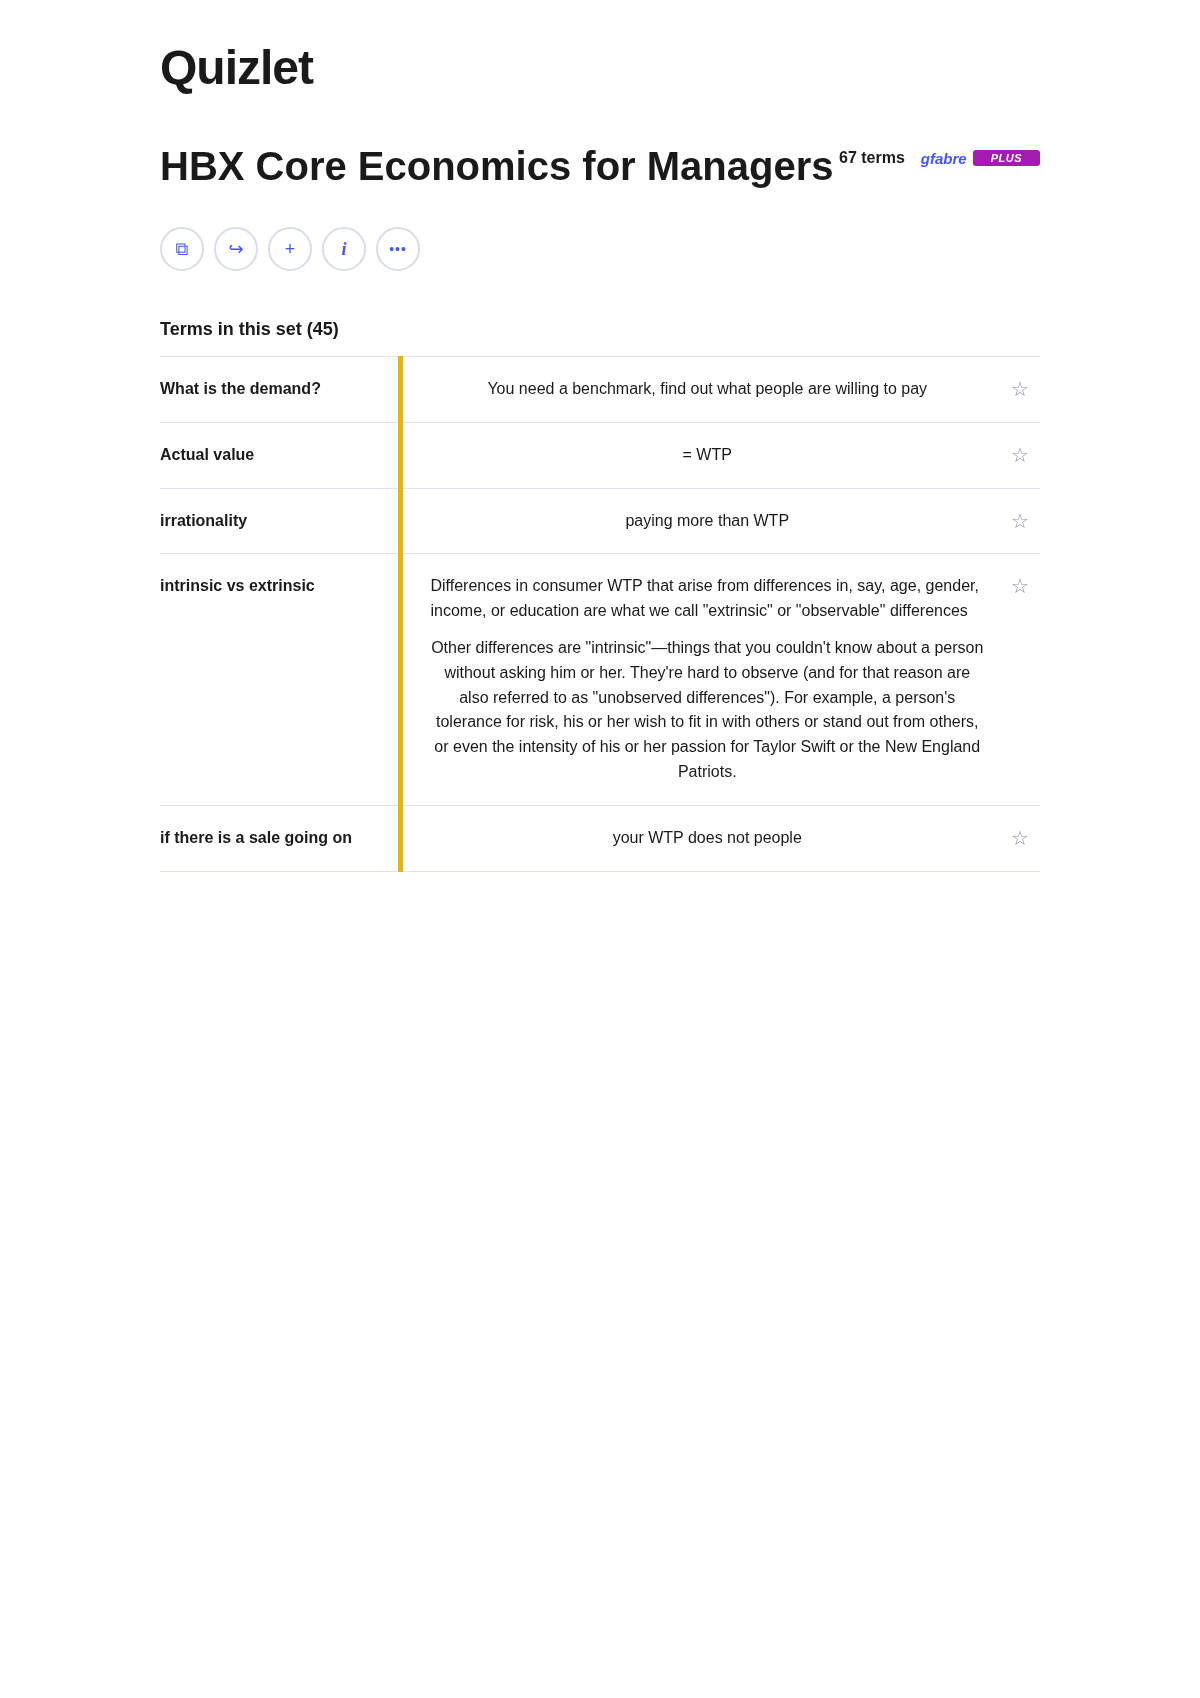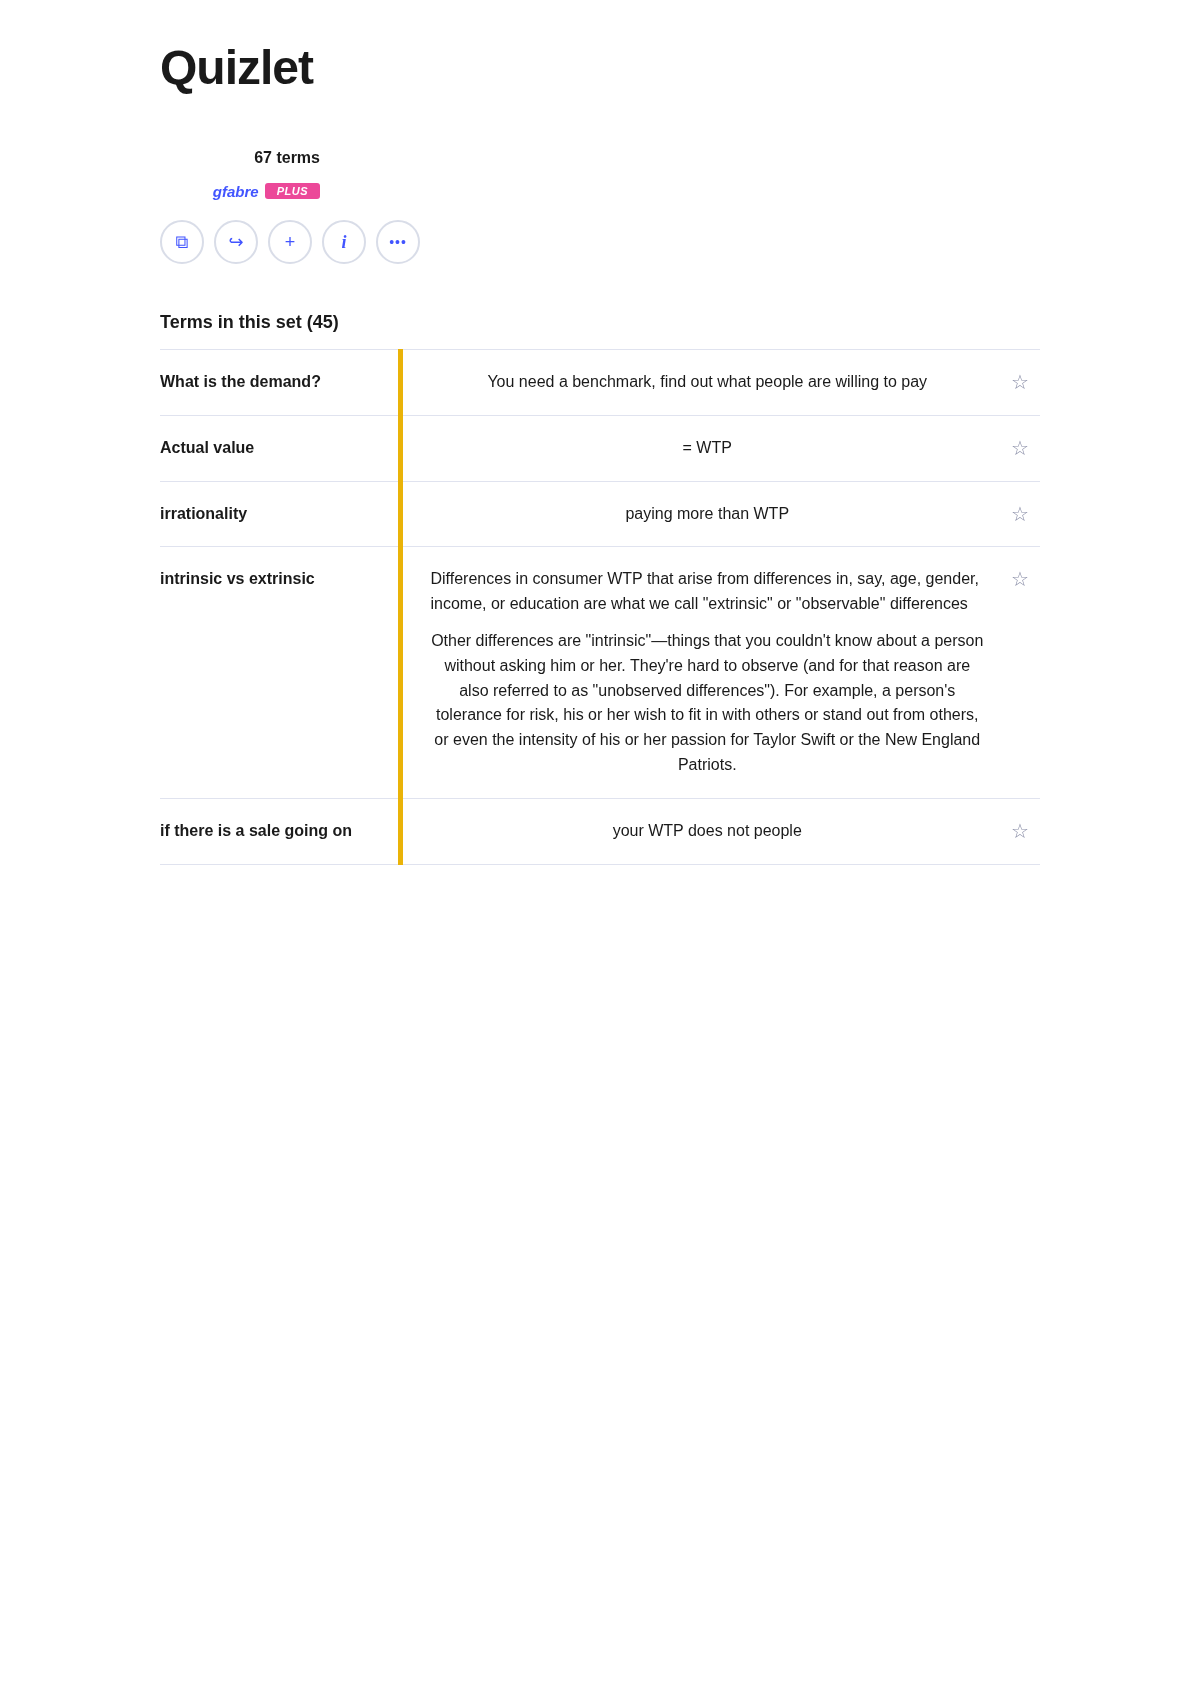--- a/index.html
+++ b/index.html
@@ -47,21 +47,21 @@
       font-weight: 800;
       color: #1a1a1a;
       line-height: 1.15;
       margin-bottom: 18px;
     }
 
     .set-meta {
       display: flex;
       align-items: center;
       gap: 16px;
-      flex-direction: column;
+      flex-direction: row;
       align-items: flex-end;
       min-width: 160px;
       padding-top: 6px;
     }
 
     .terms-count {
       font-size: 16px;
       font-weight: 600;
       color: #1a1a1a;
     }
@@ -73,25 +73,25 @@
       font-size: 15px;
       font-style: italic;
     }
 
     .author-name {
       color: #4255ff;
       font-weight: 600;
     }
 
     .plus-badge {
-      background: #ec4899;
+      background: #a21caf;
       color: #ffffff;
       font-size: 11px;
       font-weight: 700;
-      padding: 2px 12px;
+      padding: 2px 18px;
       border-radius: 3px;
       text-transform: uppercase;
       letter-spacing: 0.5px;
     }
 
     .action-buttons {
       display: flex;
       gap: 10px;
       margin-bottom: 48px;
     }
@@ -175,20 +175,23 @@
     }
   </style>
 </head>
 <body>
 
 <div class="page-container">
 
   <div class="logo">Quizlet</div>
 
   <div class="set-header">
+    <div class="set-title-block">
+      <h1 class="set-title">HBX Core Economics for Managers</h1>
+    </div>
     <div class="set-meta">
       <span class="terms-count">67 terms</span>
       <div class="author-badge">
         <span class="author-name">gfabre</span>
         <span class="plus-badge">PLUS</span>
       </div>
     </div>
   </div>
 
   <div class="action-buttons">

